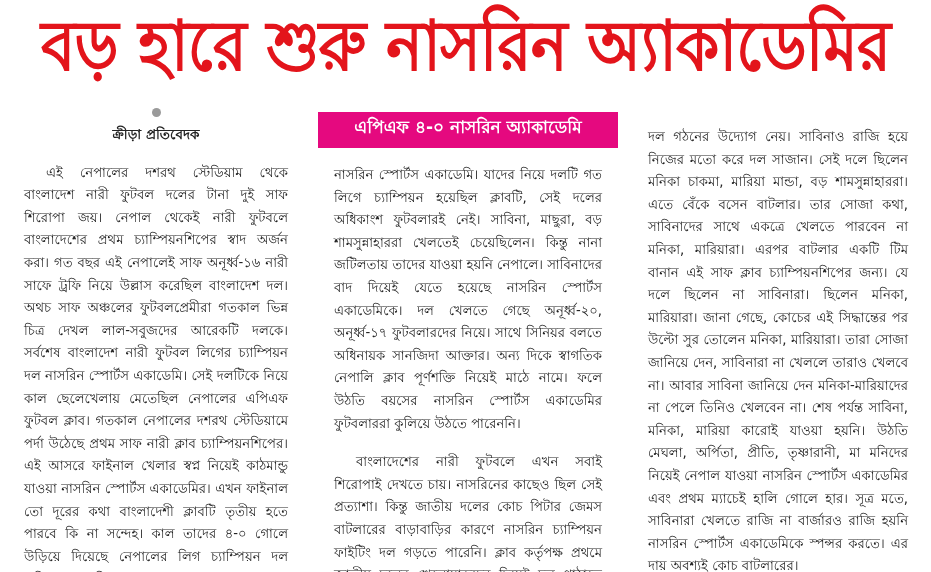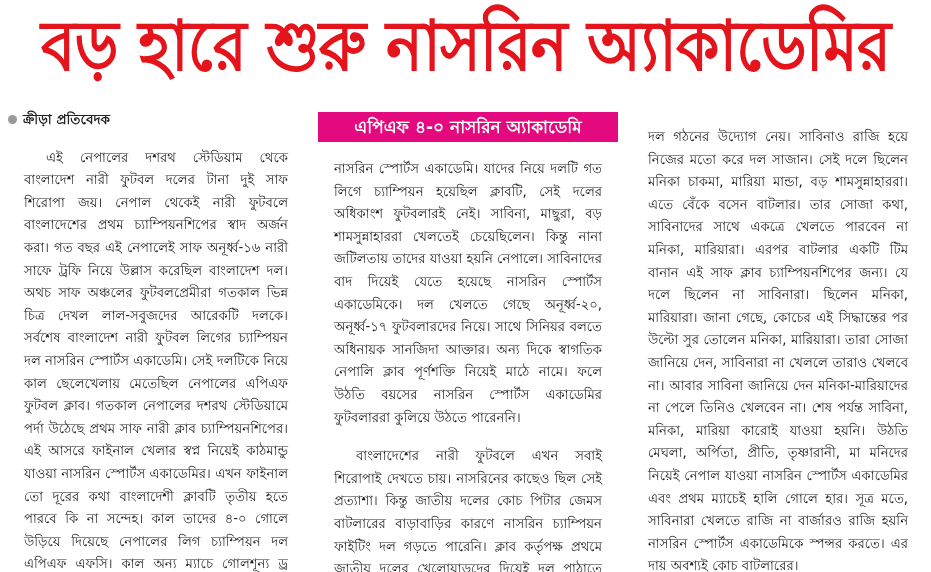--- a/index.html
+++ b/index.html
@@ -13,25 +13,25 @@
   }
   .col {
     position: absolute; top: 108px; font-size: 13.2px; line-height: 22.6px;
     text-align: justify; color: #222;
   }
   .col p { margin: 16px; }
   .col p.indent { text-indent: 22px; }
   .col1 { left: 8px; width: 296px; }
   .col2 { left: 318px; width: 300px; }
   .col3 { left: 632px; width: 292px; top: 110px; }
-  .byline { display: flex; align-items: center; gap: 6px; font-weight: bold; font-size: 13.5px; }
+  .byline { display: flex; align-items: center; gap: 6px; font-weight: bold; font-size: 13.5px; flex-direction: column; }
   .bullet { width: 9px; height: 9px; border-radius: 50%; background: #9a9a9a; display: inline-block; }
   .subhead {
     background: #e5097f; color: #ffffff; font-size: 17px; font-weight: bold;
-    height: 30px; line-height: 30px; text-align: center; margin: 4px 0 6px 0;
+    height: 36px; line-height: 30px; text-align: center; margin: 4px 0 6px 0;
     width: 300px;
   }
 </style>
 </head>
 <body>
 
 <div class="headline">বড় হারে শুরু নাসরিন অ্যাকাডেমির</div>
 
 <div class="col col1">
   <div class="byline">

